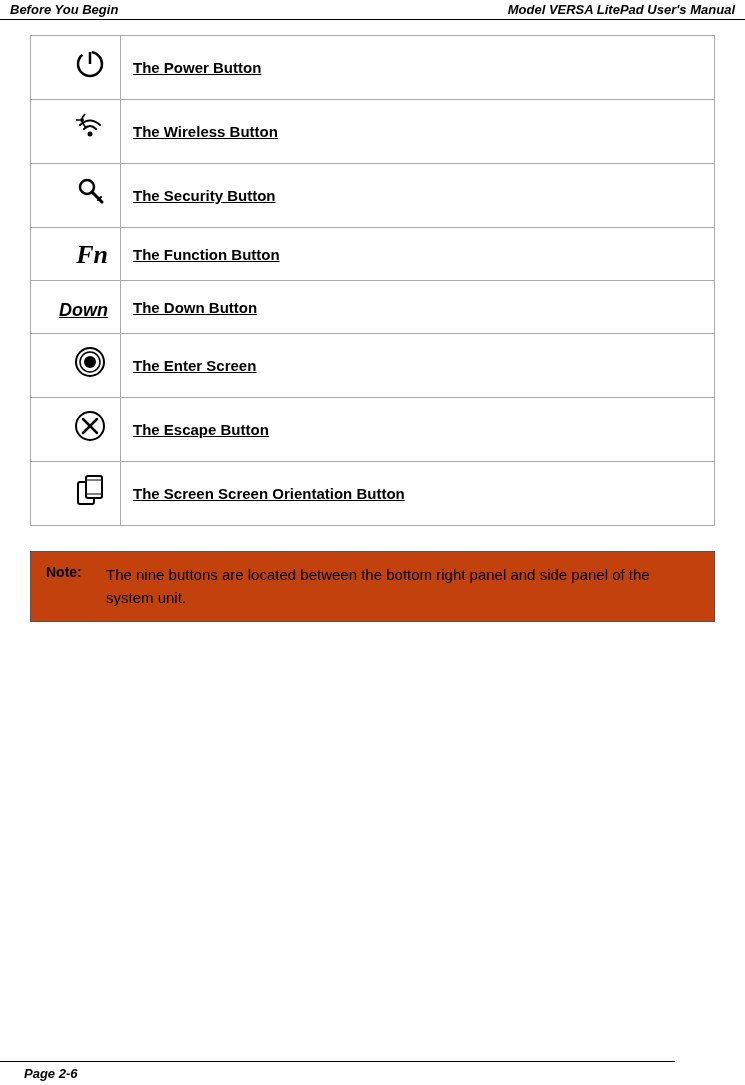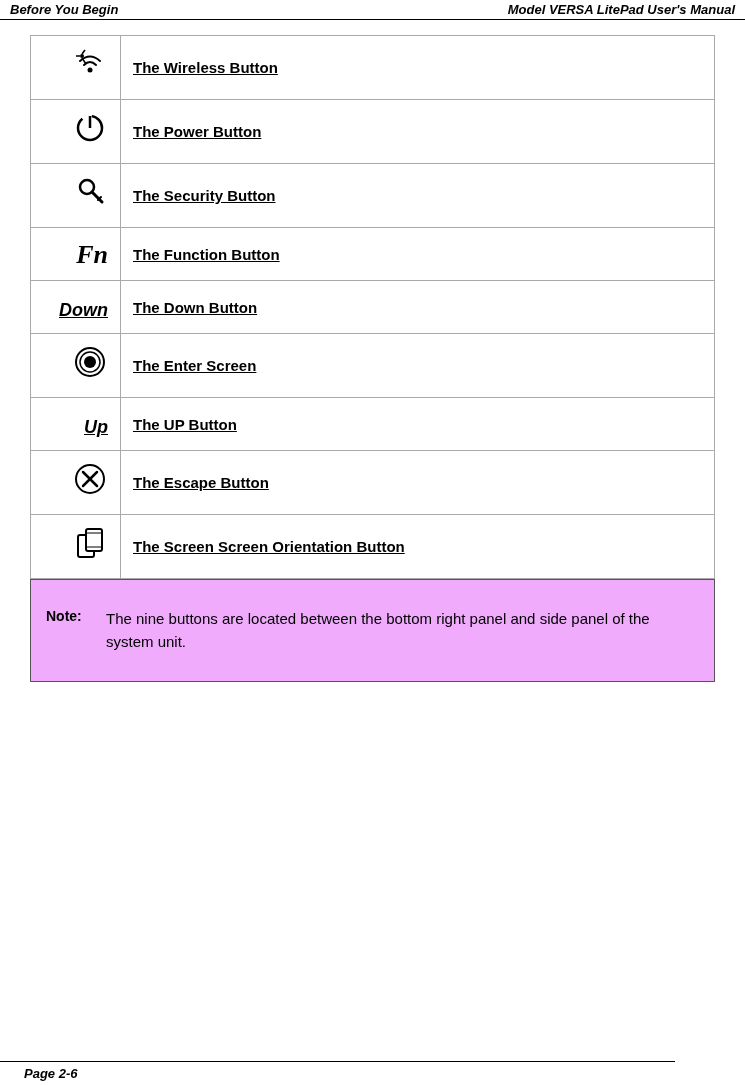--- a/index.html
+++ b/index.html
@@ -68,22 +68,23 @@
     }
     .up-text {
       font-size: 18px;
       font-style: italic;
       text-decoration: underline;
       font-weight: bold;
     }
     .note-box {
       display: flex;
       border: 1.5px solid #555;
-      padding: 28px 15px;
-      background: #f0abfc;
+      margin-top: 25px;
+      padding: 12px 15px;
+      background: #c2410c;
     }
     .note-label {
       font-weight: bold;
       font-size: 14px;
       min-width: 60px;
     }
     .note-text {
       font-size: 15px;
       line-height: 1.5;
     }
@@ -116,45 +117,45 @@
   <span>Model VERSA LitePad User's Manual</span>
 </div>
 
 <div class="main-content">
 
   <table class="buttons-table">
     <tbody>
 
       <tr>
         <td class="icon-cell">
+          <svg class="power-svg" viewBox="0 0 36 36">
+            <circle cx="18" cy="18" r="12" fill="none" stroke="#000" stroke-width="2.5" stroke-dasharray="60 10" stroke-dashoffset="12"></circle>
+            <line x1="18" y1="6" x2="18" y2="18" stroke="#000" stroke-width="2.5"></line>
+          </svg>
+        </td>
+        <td class="label-cell">The Power Button</td>
+      </tr>
+
+      <tr>
+        <td class="icon-cell">
           <svg width="36" height="36" viewBox="0 0 36 36">
             <circle cx="18" cy="24" r="2.5" fill="#000"></circle>
             <path d="M12 19 Q18 13 24 19" fill="none" stroke="#000" stroke-width="2" stroke-linecap="round"></path>
             <path d="M8 15 Q18 6 28 15" fill="none" stroke="#000" stroke-width="2" stroke-linecap="round"></path>
             <circle cx="10" cy="10" r="2" fill="#000"></circle>
             <line x1="10" y1="12" x2="14" y2="18" stroke="#000" stroke-width="1.5"></line>
             <line x1="10" y1="8" x2="13" y2="4" stroke="#000" stroke-width="1.5"></line>
             <line x1="8" y1="10" x2="4" y2="10" stroke="#000" stroke-width="1.5"></line>
           </svg>
         </td>
         <td class="label-cell">The Wireless Button</td>
       </tr>
 
       <tr>
         <td class="icon-cell">
-          <svg class="power-svg" viewBox="0 0 36 36">
-            <circle cx="18" cy="18" r="12" fill="none" stroke="#000" stroke-width="2.5" stroke-dasharray="60 10" stroke-dashoffset="12"></circle>
-            <line x1="18" y1="6" x2="18" y2="18" stroke="#000" stroke-width="2.5"></line>
-          </svg>
-        </td>
-        <td class="label-cell">The Power Button</td>
-      </tr>
-
-      <tr>
-        <td class="icon-cell">
           <svg width="36" height="36" viewBox="0 0 36 36">
             <ellipse cx="15" cy="13" rx="7" ry="7" fill="none" stroke="#000" stroke-width="2.5"></ellipse>
             <line x1="20" y1="18" x2="30" y2="28" stroke="#000" stroke-width="3" stroke-linecap="round"></line>
             <line x1="26" y1="26" x2="29" y2="23" stroke="#000" stroke-width="2" stroke-linecap="round"></line>
           </svg>
         </td>
         <td class="label-cell">The Security Button</td>
       </tr>
 
       <tr>
@@ -175,26 +176,20 @@
         <td class="icon-cell">
           <svg class="enter-svg" viewBox="0 0 36 36">
             <circle cx="18" cy="18" r="14" fill="none" stroke="#000" stroke-width="2"></circle>
             <circle cx="18" cy="18" r="6" fill="#000"></circle>
             <circle cx="18" cy="18" r="10" fill="none" stroke="#000" stroke-width="1.5"></circle>
           </svg>
         </td>
         <td class="label-cell">The Enter Screen</td>
       </tr>
 
-      <tr>
-        <td class="icon-cell">
-          <span class="up-text"><em><u>Up</u></em></span>
-        </td>
-        <td class="label-cell">The UP Button</td>
-      </tr>
 
       <tr>
         <td class="icon-cell">
           <svg width="36" height="36" viewBox="0 0 36 36">
             <circle cx="18" cy="18" r="14" fill="none" stroke="#000" stroke-width="2"></circle>
             <line x1="11" y1="11" x2="25" y2="25" stroke="#000" stroke-width="2.5" stroke-linecap="round"></line>
             <line x1="25" y1="11" x2="11" y2="25" stroke="#000" stroke-width="2.5" stroke-linecap="round"></line>
           </svg>
         </td>
         <td class="label-cell">The Escape Button</td>

